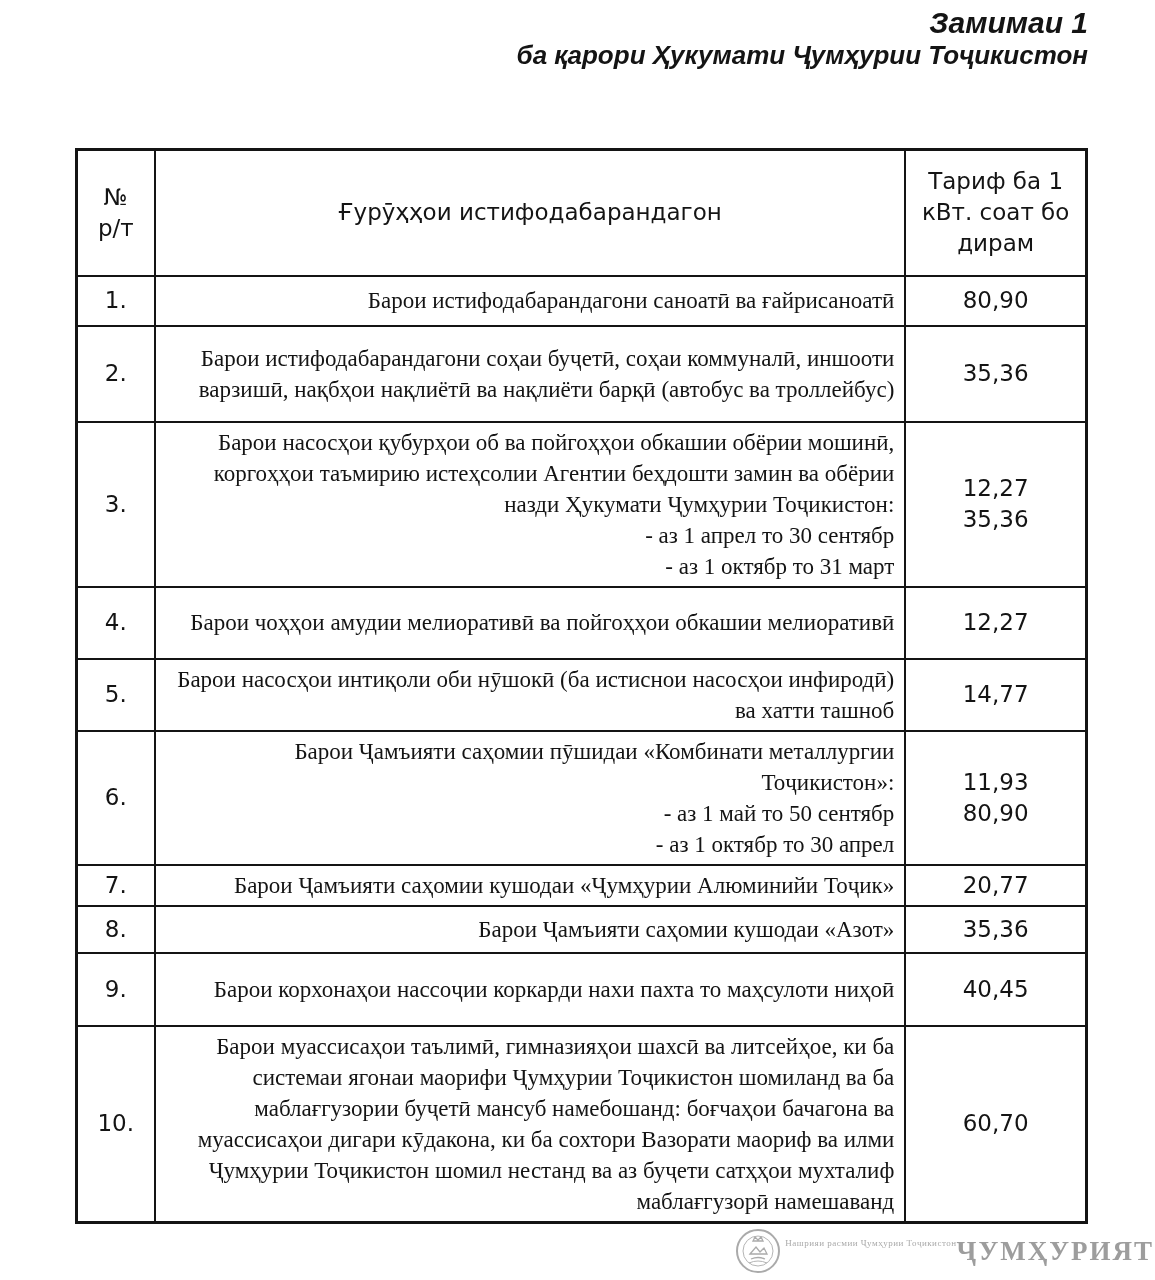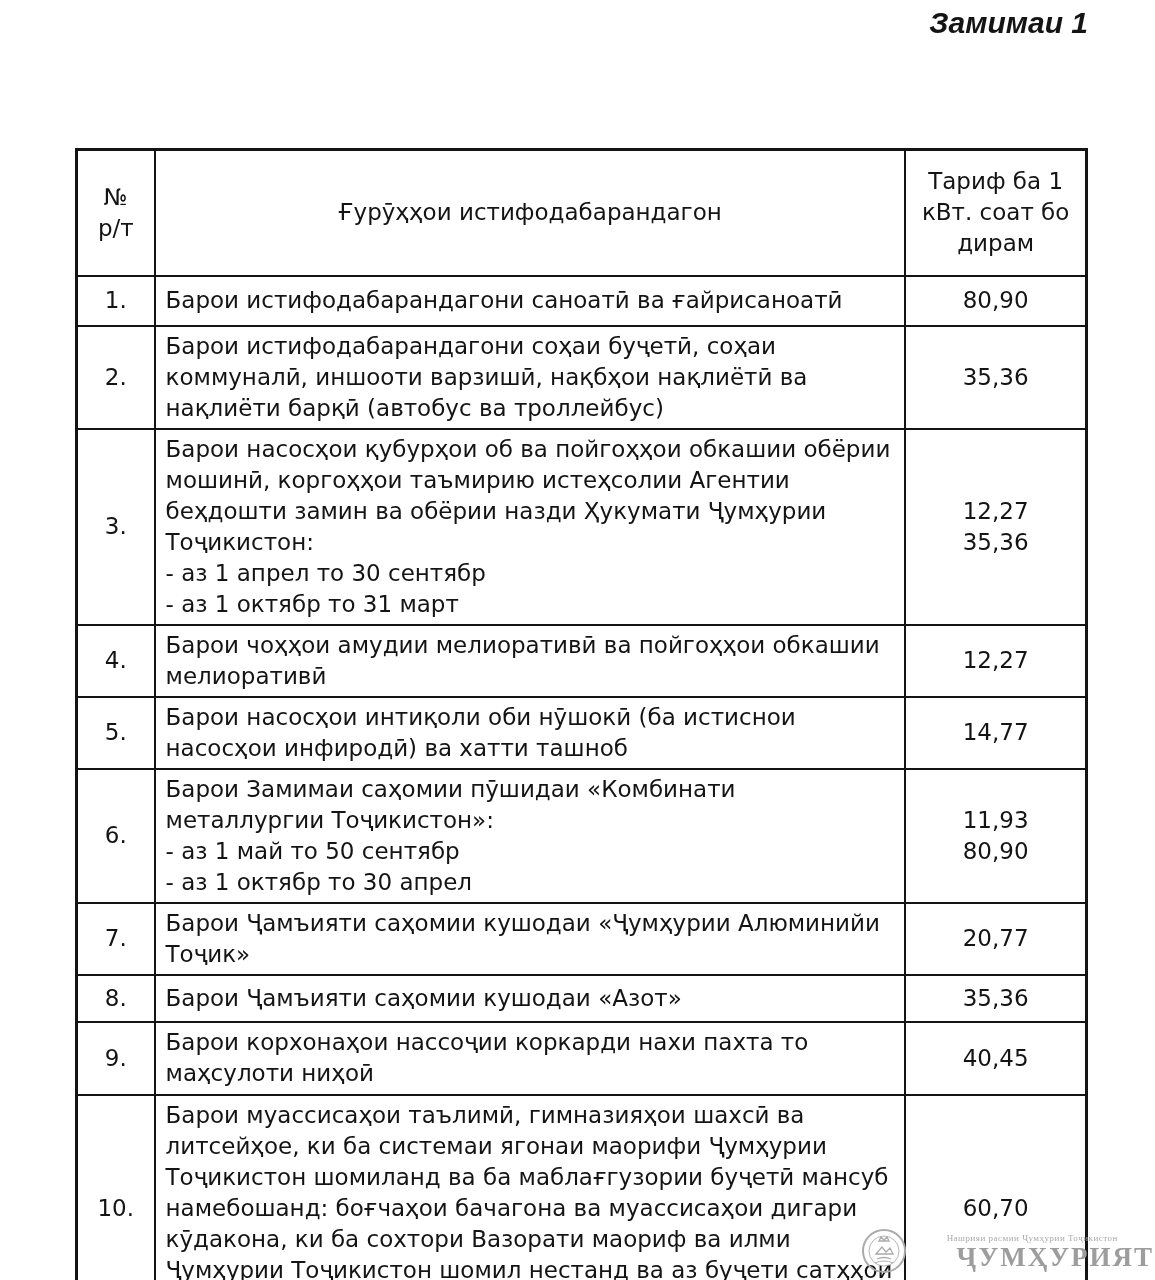--- a/index.html
+++ b/index.html
@@ -43,58 +43,58 @@
     font-size:23px;
     line-height:31px;
   }
   .col-num{width:78px;}
   .col-desc{width:750px;}
   .col-tariff{width:181px;}
   .th-num{white-space:pre-line;font-size:24px;}
   .th-desc{font-size:24px;}
   .th-tariff{font-size:23px;line-height:30px;}
   .cell-tariff-bottom{vertical-align:bottom;padding-bottom:8px;}
-  .desc-line{text-align:left;}
+  .desc-line{text-align:right;font-family:Liberation Serif, serif;}
   
   .watermark{
     position:absolute;
     right:1px;
     bottom:6px;
     display:flex;
     align-items:center;
     gap:4px;
     pointer-events:none;
   }
   .watermark .wm-text{
     display:flex;
-    flex-direction:column;
-    align-items:center;
+    flex-direction:row;
+    align-items:flex-start;
   }
   .wm-small{
     font-size:9px;
     color:#a9a9a9;
     font-family:"Liberation Serif", serif;
     letter-spacing:0.5px;
     margin-bottom:1px;
   }
   .wm-big{
     font-size:27px;
     color:#9d9d9d;
     font-family:"Liberation Serif", serif;
     font-weight:bold;
     letter-spacing:2px;
     line-height:26px;
-    margin-left:46px;
   }
 </style>
 </head>
 <body>
 
 <div class="doc-header">
   <div class="h-line-1">Замимаи 1</div>
+  <div class="h-line">ба қарори Ҳукумати Ҷумҳурии Тоҷикистон</div>
 </div>
 
 <table class="tariff-table">
   <colgroup>
     <col class="col-num">
       <col class="col-desc">
       <col class="col-tariff">
   </colgroup>
   <tbody>
       <tr style="height:126px;">
@@ -153,21 +153,21 @@
       <div class="desc-line">Барои насосҳои интиқоли оби нӯшокӣ (ба истиснои насосҳои инфиродӣ) ва хатти ташноб</div>
     </td>
     <td>
       <div>14,77</div>
     </td>
   </tr>
 
   <tr style="height:112px;">
     <td>6.</td>
     <td>
-      <div class="desc-line">Барои Замимаи саҳомии пӯшидаи «Комбинати металлургии Тоҷикистон»:</div>
+      <div class="desc-line">Барои Ҷамъияти саҳомии пӯшидаи «Комбинати металлургии Тоҷикистон»:</div>
       <div class="desc-line">- аз 1 май то 50 сентябр</div>
       <div class="desc-line">- аз 1 октябр то 30 апрел</div>
     </td>
     <td class="cell-tariff-bottom">
       <div>11,93</div>
       <div>80,90</div>
     </td>
   </tr>
 
   <tr style="height:39px;">

